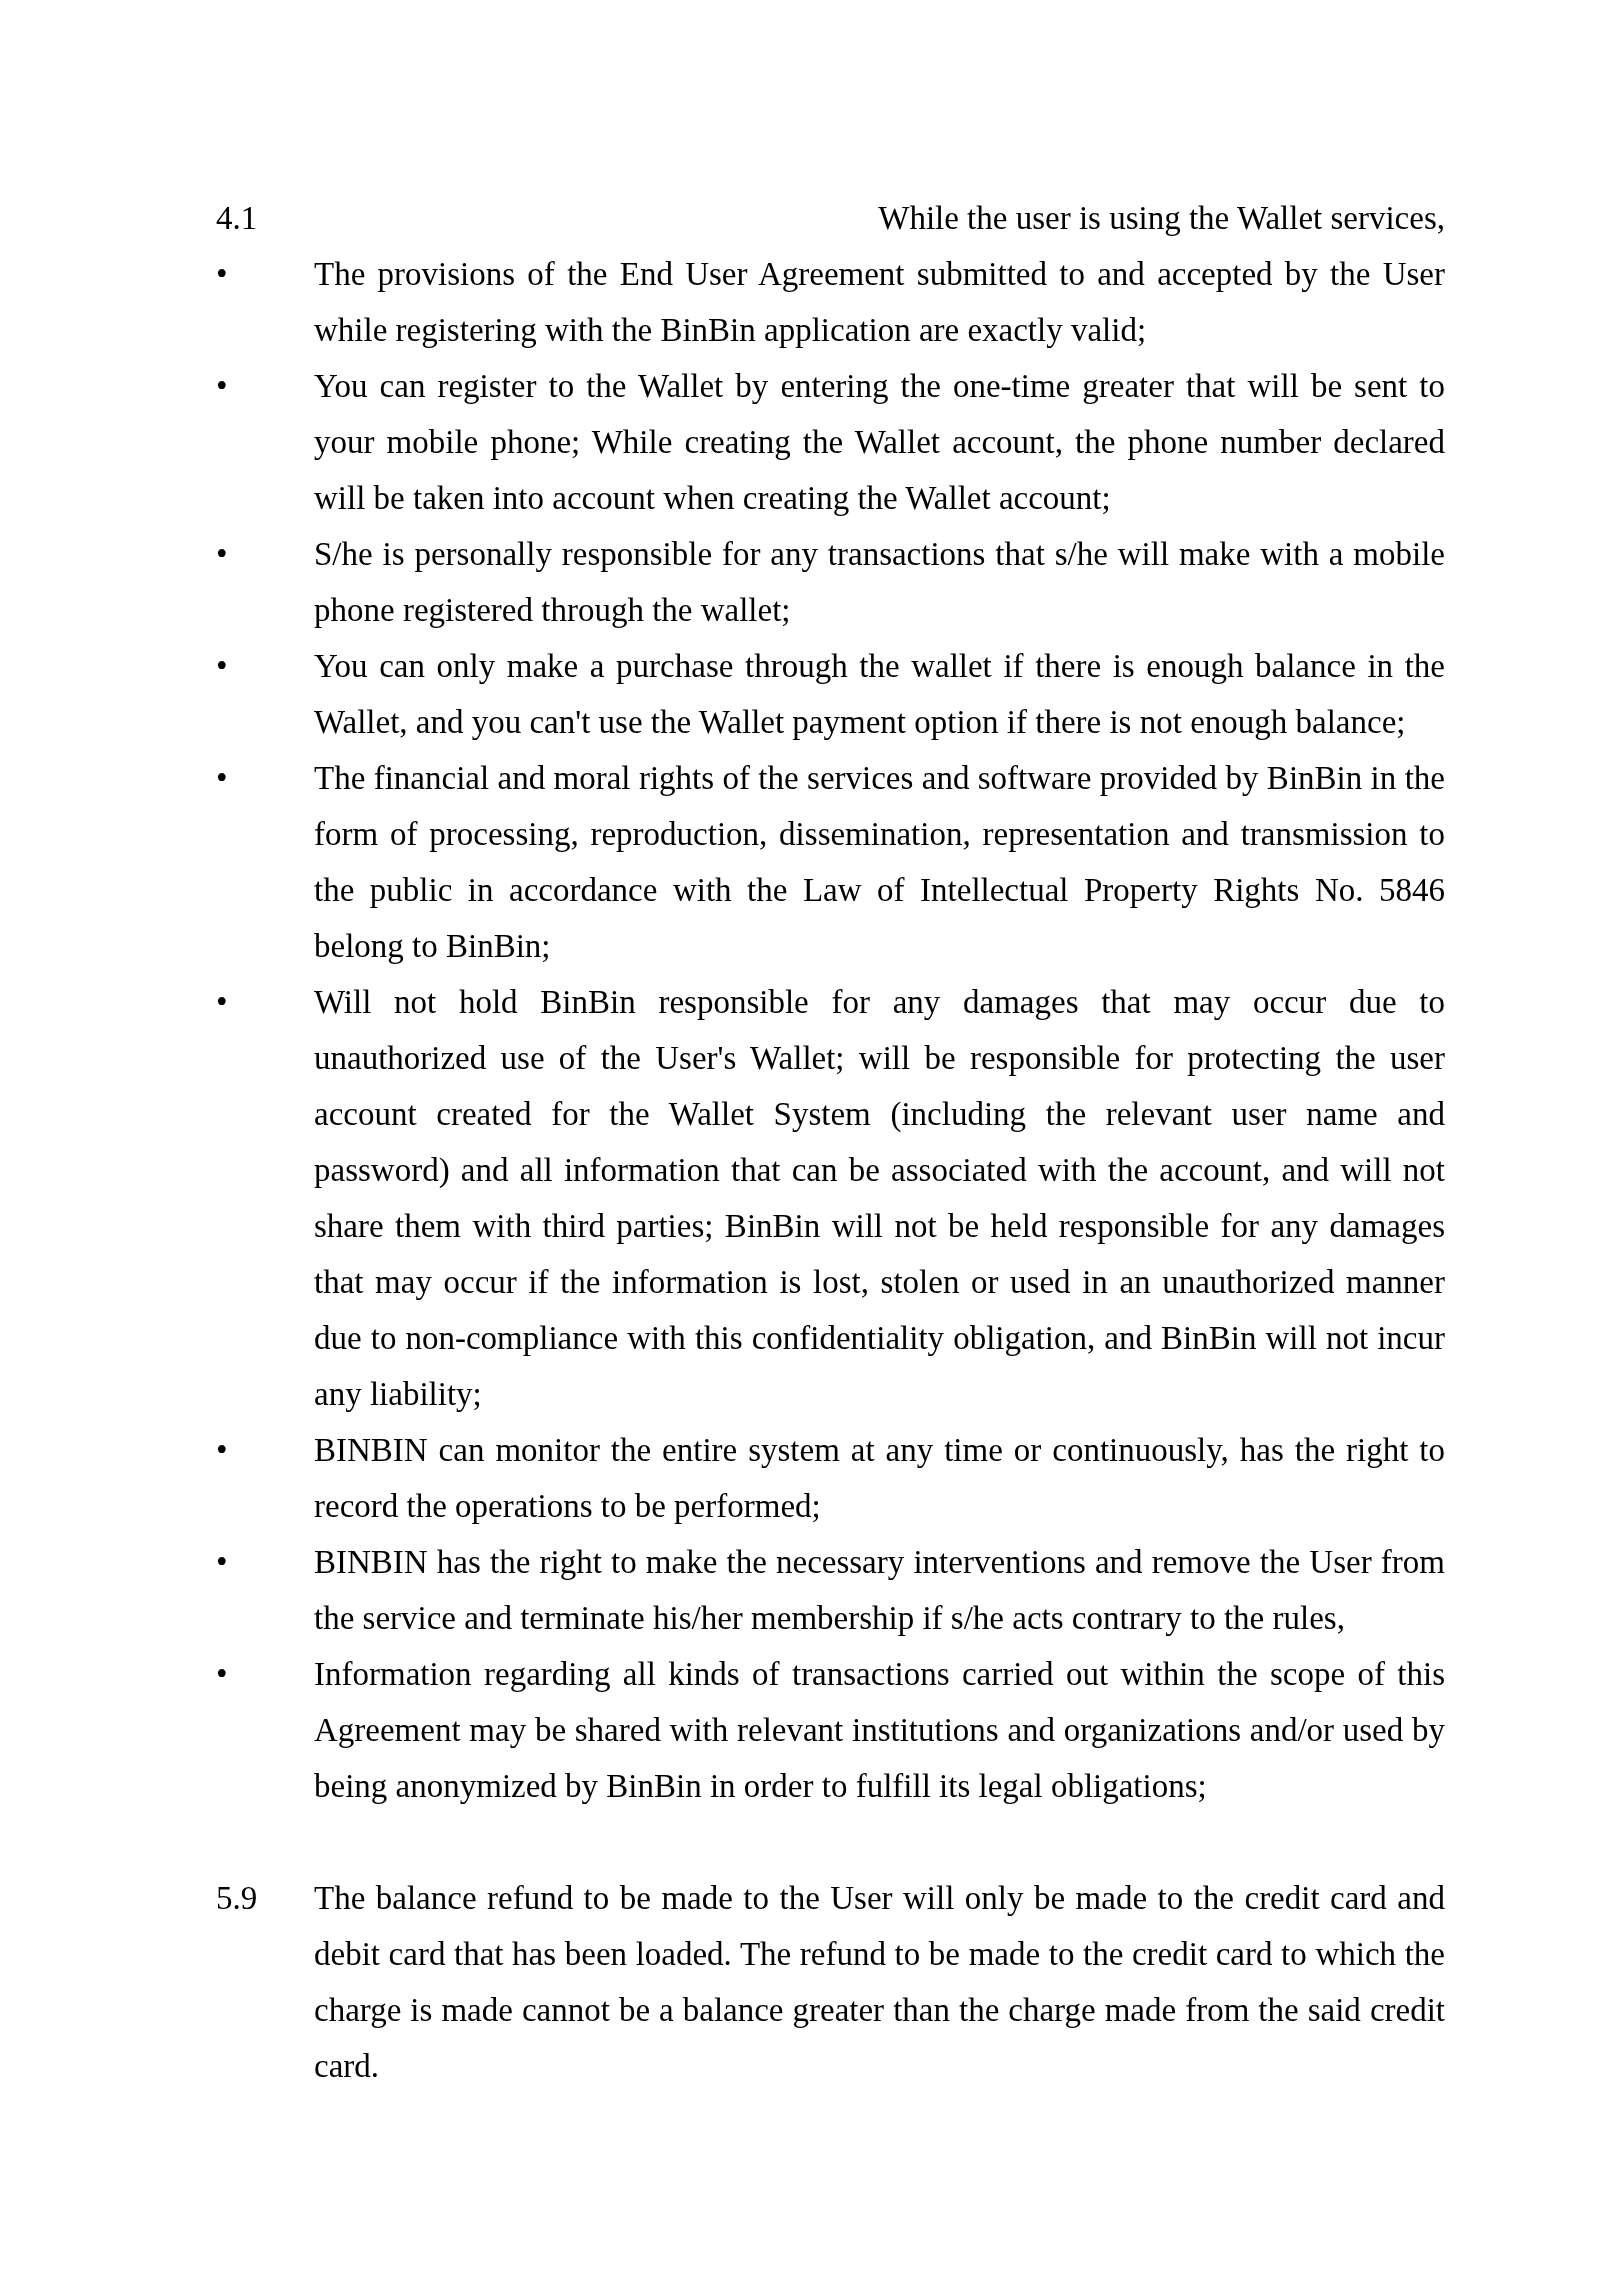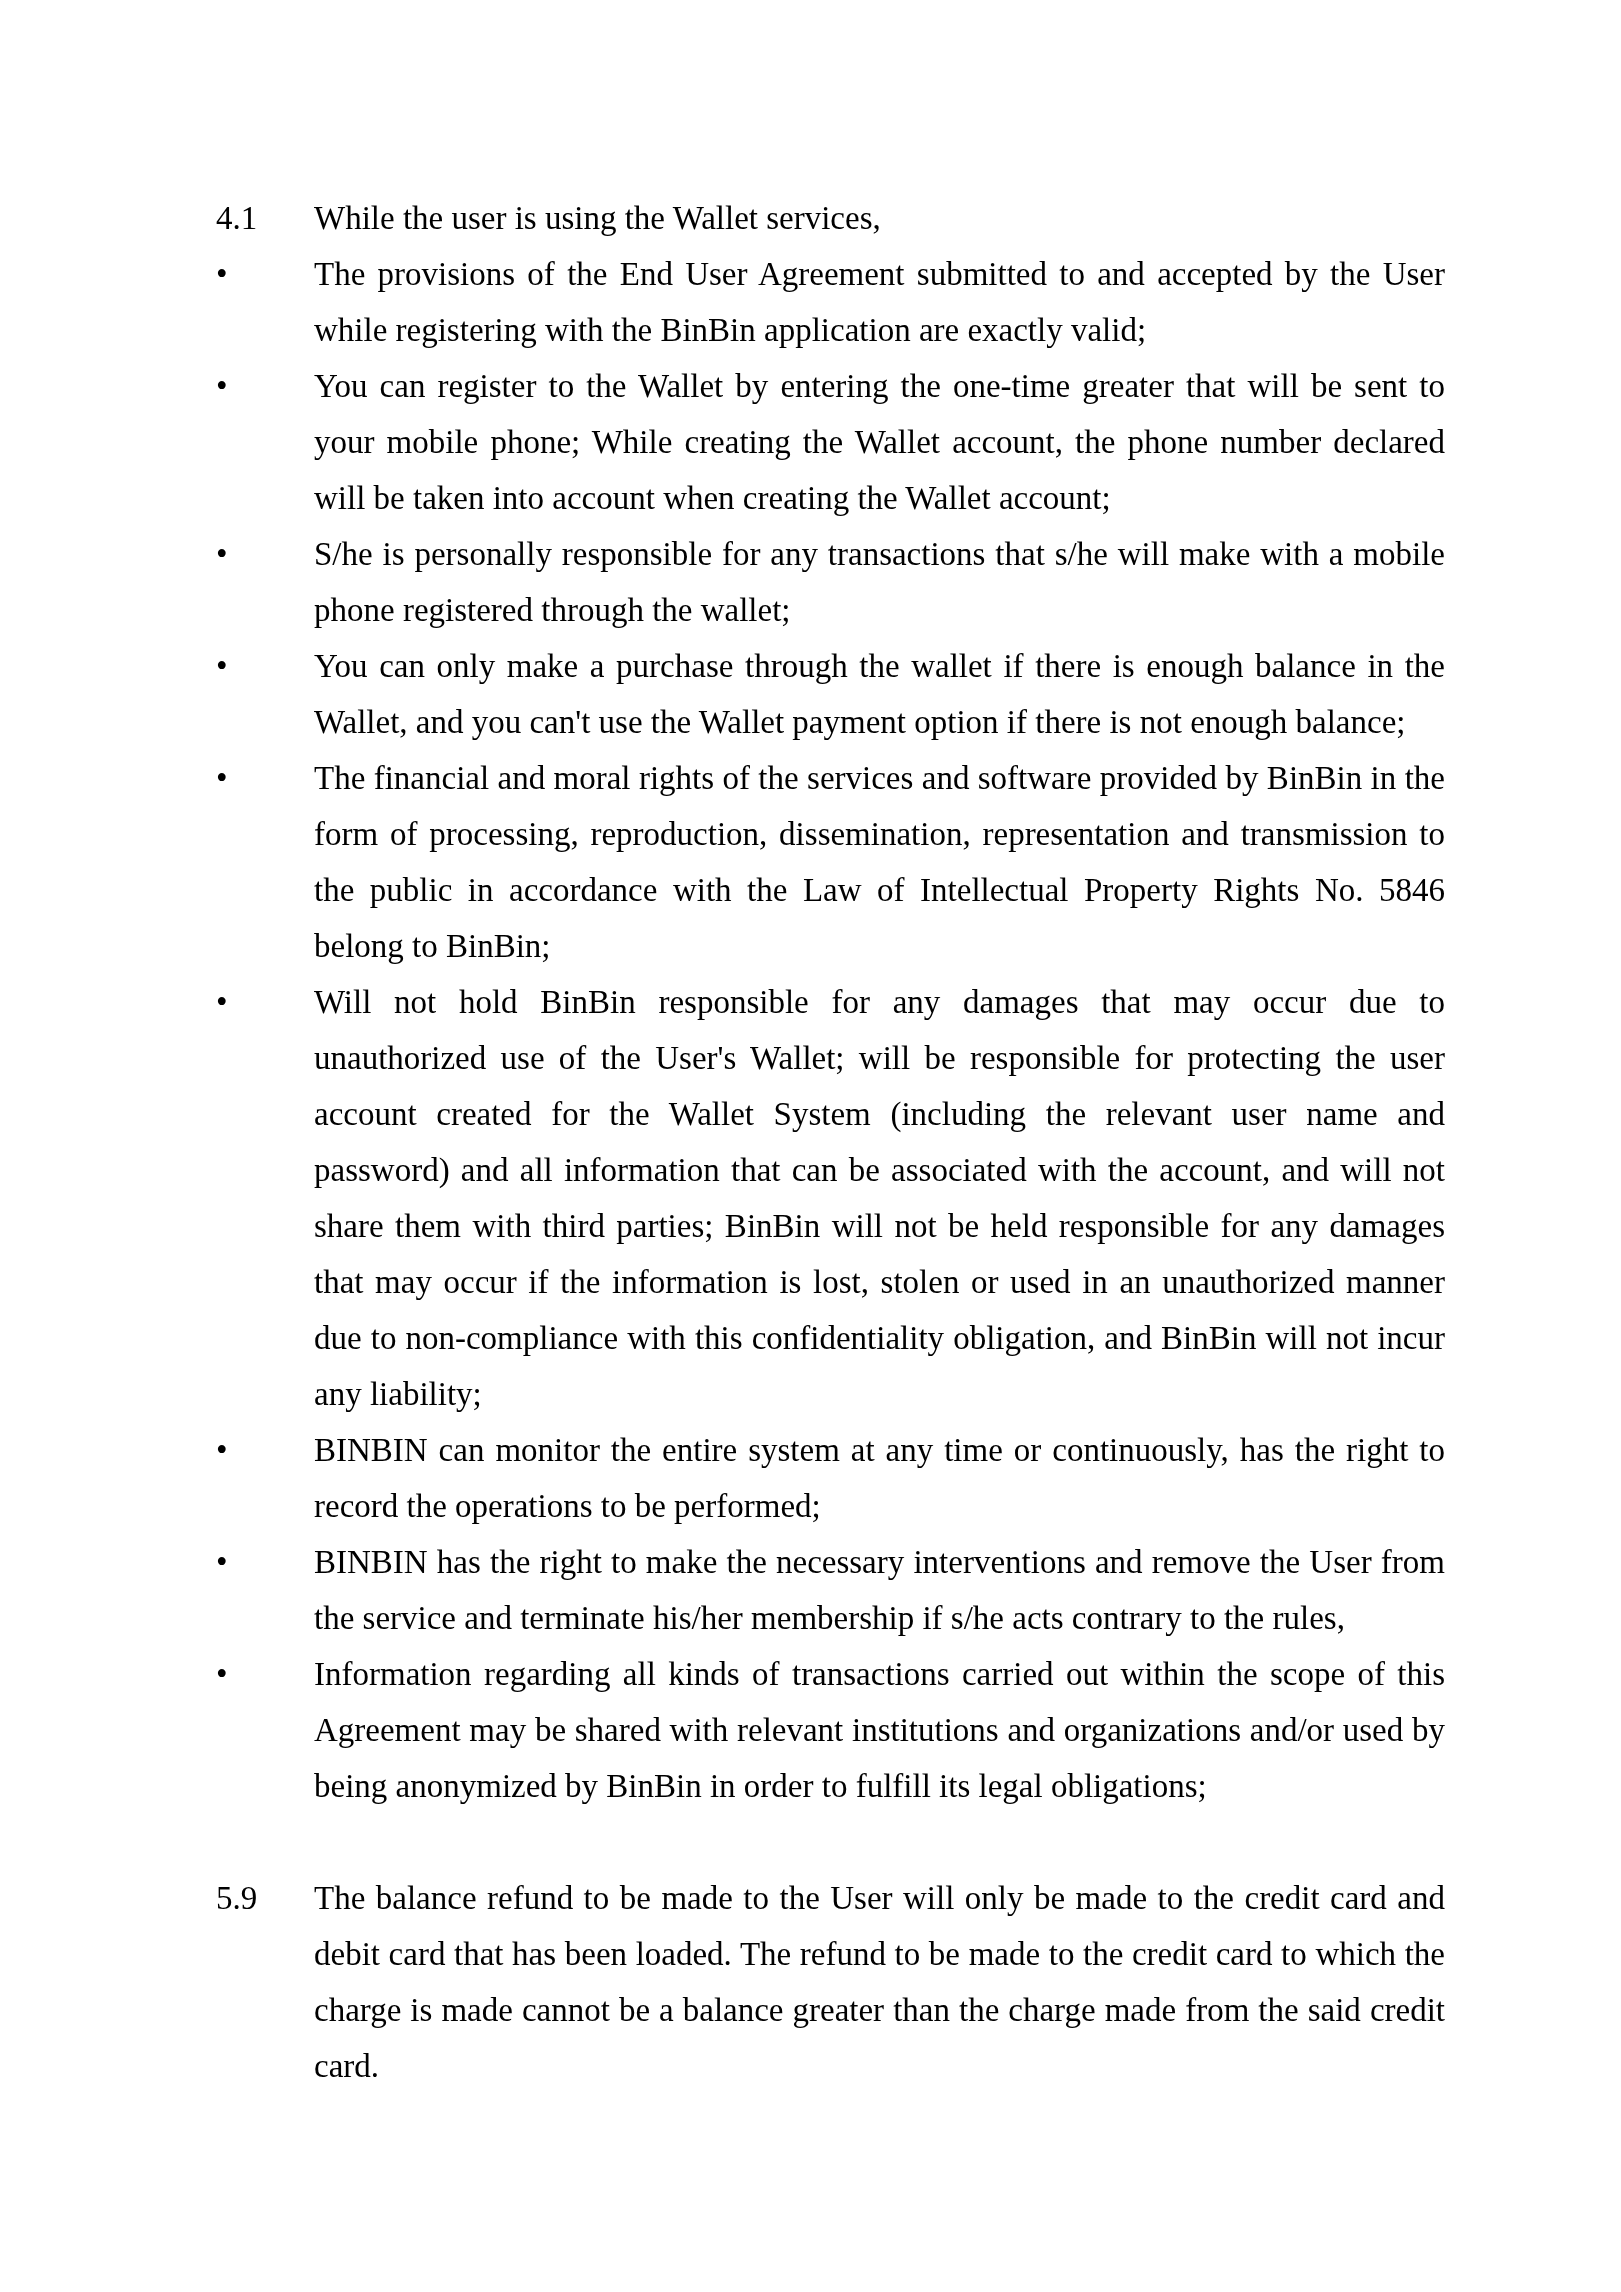--- a/index.html
+++ b/index.html
@@ -31,21 +31,21 @@
   }
   .gutter {
     flex: 0 0 98px;
     text-align: left;
   }
   .body {
     flex: 1 1 auto;
     text-align: justify;
   }
   .body.no-justify {
-    text-align: left;
+    text-align: right;
   }
   .blank-line {
     height: 56px;
   }
   .marker {
     font-size: 33px;
   }
 </style>
 </head>
 <body>

